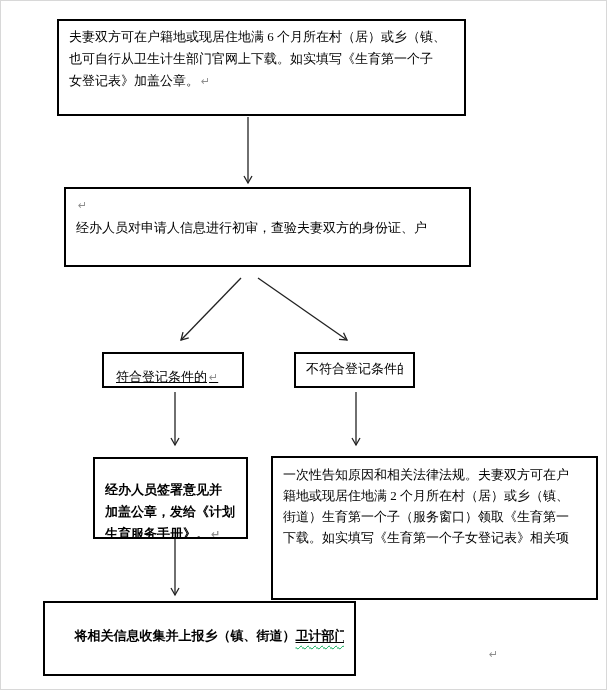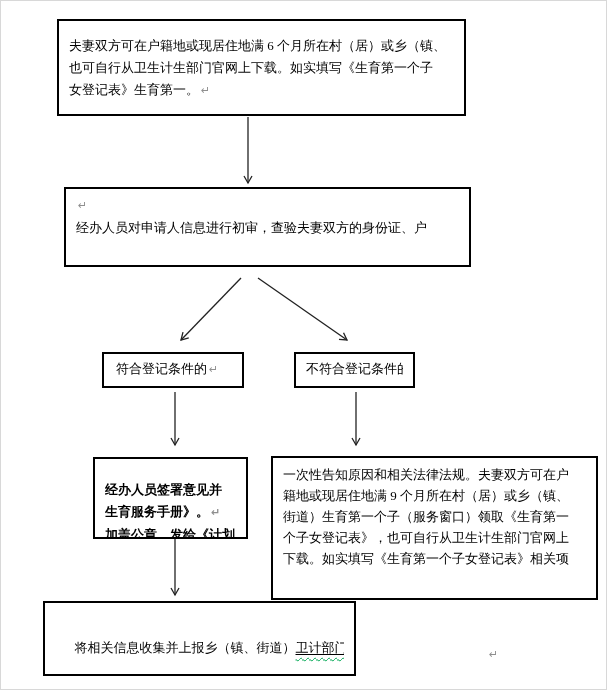--- a/index.html
+++ b/index.html
@@ -24,27 +24,27 @@
     line-height: 22px;
     overflow: hidden;
   }
   .line { white-space: pre; overflow: hidden; }
   .pmark {
     color: #8f8f8f;
     font-size: 11px;
     margin-left: 2px;
     font-family: "DejaVu Sans", sans-serif;
   }
-  #box-receive   { left:56px;  top:18px;  width:409px; height:97px;  padding:14px 10px; }
+  #box-receive   { left:56px;  top:18px;  width:409px; height:97px;  padding:5px 10px; }
   #box-review    { left:63px;  top:186px; width:407px; height:80px;  padding:5px 10px; }
-  #box-met       { left:101px; top:351px; width:142px; height:36px;  padding:4px 12px; }
+  #box-met       { left:101px; top:351px; width:142px; height:36px;  padding:12px 12px;text-decoration:underline; }
   #box-notmet    { left:293px; top:351px; width:121px; height:36px;  padding:4px 10px; }
   #box-handbook  { left:92px;  top:456px; width:155px; height:82px;  padding:20px 10px;font-weight:bold; }
   #box-notify    { left:270px; top:455px; width:327px; height:144px; padding:6px 10px; line-height:21px; }
-  #box-report    { left:42px;  top:600px; width:313px; height:75px;  padding:12px 10px; }
+  #box-report    { left:42px;  top:600px; width:313px; height:75px;  padding:0 10px;font-weight:bold; }
   #float-pmark   { position:absolute; left:486px; top:643px; }
   #arrow-layer   { position:absolute; left:0; top:0; width:607px; height:690px; pointer-events:none; }
   .wavy {
     text-decoration: underline wavy #00a651;
     text-decoration-thickness: 1px;
     text-underline-offset: 5px;
   }
   .ul {
     text-decoration: underline solid #000000;
     text-decoration-thickness: 1px;
@@ -68,47 +68,46 @@
       <path d="M257,277 L346,339" marker-end="url(#arrowOpen)"></path>
       <path d="M174,391 L174,444" marker-end="url(#arrowOpen)"></path>
       <path d="M355,391 L355,444" marker-end="url(#arrowOpen)"></path>
       <path d="M174,533 L174,594" marker-end="url(#arrowOpen)"></path>
     </g>
   </svg>
 
   <div id="box-receive" class="flowbox">
     <div class="line"><span>夫妻双方可在户籍地或现居住地满 6 个月所在村（居）或乡（镇、</span></div>
     <div class="line"><span>也可自行从卫生计生部门官网上下载。如实填写《生育第一个子</span></div>
-    <div class="line"><span>女登记表》生育第一。</span><span class="pmark">↵</span></div>
+    <div class="line"><span>女登记表》加盖公章。</span><span class="pmark">↵</span></div>
   </div>
 
   <div id="box-review" class="flowbox">
     <div class="line"><span class="pmark">↵</span></div>
     <div class="line"><span>经办人员对申请人信息进行初审，查验夫妻双方的身份证、户</span></div>
   </div>
 
   <div id="box-met" class="flowbox">
     <div class="line"><span>符合登记条件的</span><span class="pmark">↵</span></div>
   </div>
 
   <div id="box-notmet" class="flowbox">
     <div class="line"><span>不符合登记条件的</span><span class="pmark">↵</span></div>
   </div>
 
   <div id="box-handbook" class="flowbox">
     <div class="line"><span>经办人员签署意见并</span></div>
+    <div class="line"><span>加盖公章，发给《计划</span></div>
     <div class="line"><span>生育服务手册》。</span><span class="pmark">↵</span></div>
-    <div class="line"><span>加盖公章，发给《计划</span></div>
   </div>
 
   <div id="box-notify" class="flowbox">
     <div class="line"><span>一次性告知原因和相关法律法规。夫妻双方可在户</span></div>
-    <div class="line"><span>籍地或现居住地满 9 个月所在村（居）或乡（镇、</span></div>
+    <div class="line"><span>籍地或现居住地满 2 个月所在村（居）或乡（镇、</span></div>
     <div class="line"><span>街道）生育第一个子（服务窗口）领取《生育第一</span></div>
-    <div class="line"><span>个子女登记表》，也可自行从卫生计生部门官网上</span></div>
     <div class="line"><span>下载。如实填写《生育第一个子女登记表》相关项</span></div>
   </div>
 
   <div id="box-report" class="flowbox">
     <div class="line">
       <span>将相关信息收集并上报乡（镇、街道）</span><span class="wavy"><span class="ul">卫计部门</span></span>
     </div>
     <div class="line">
       
     </div>

